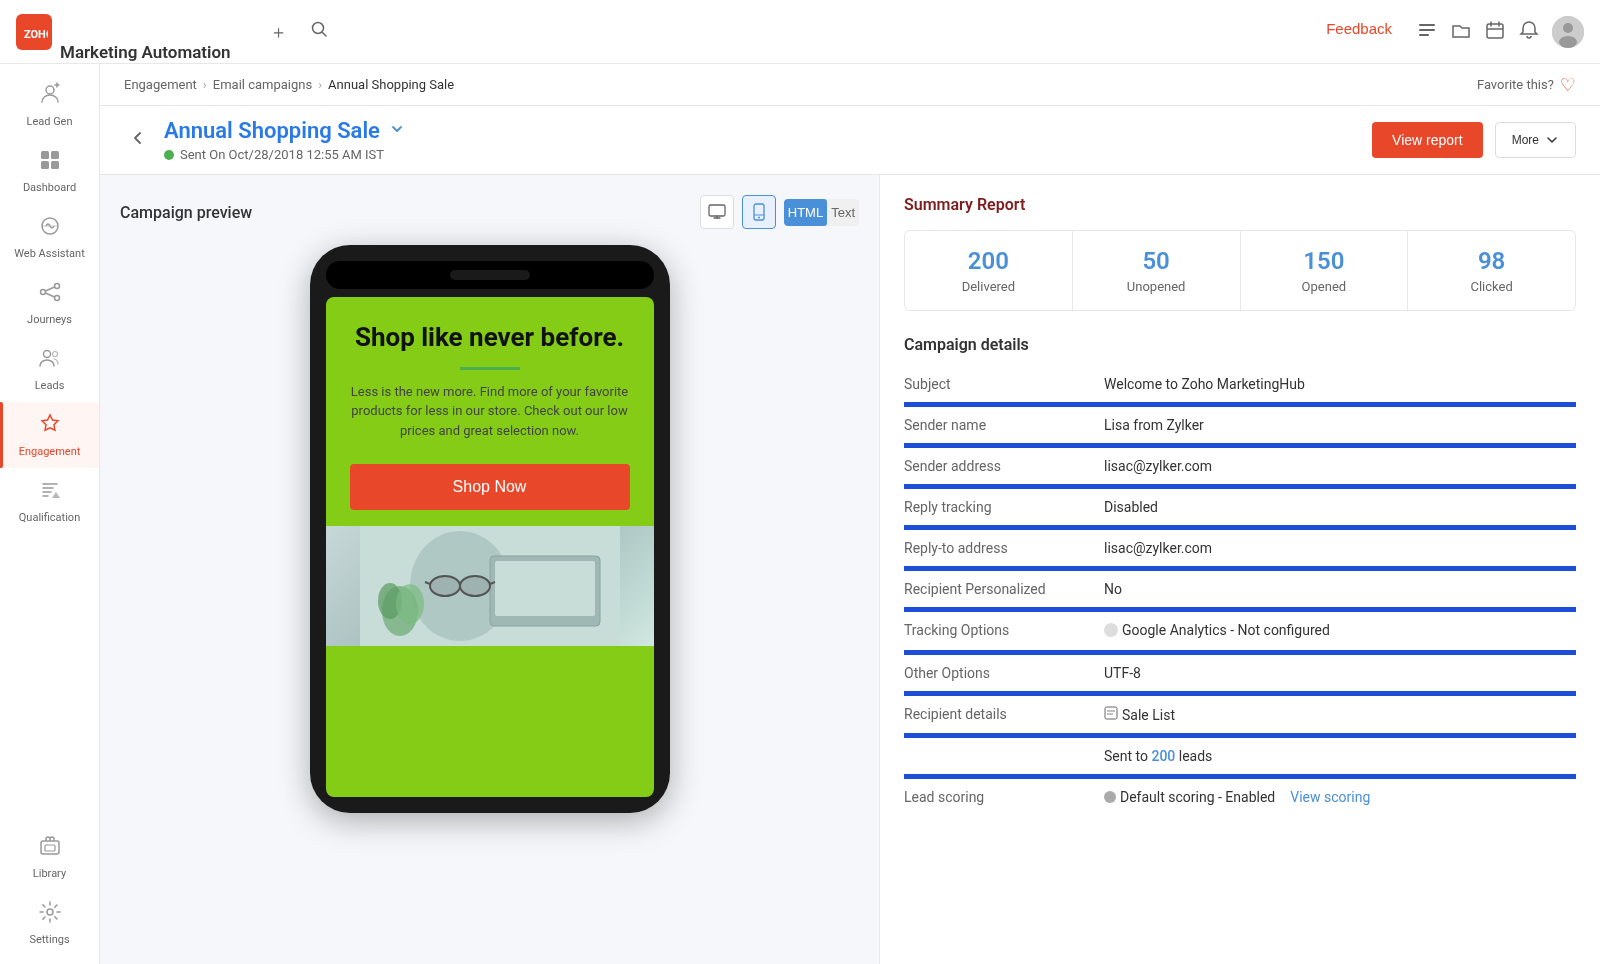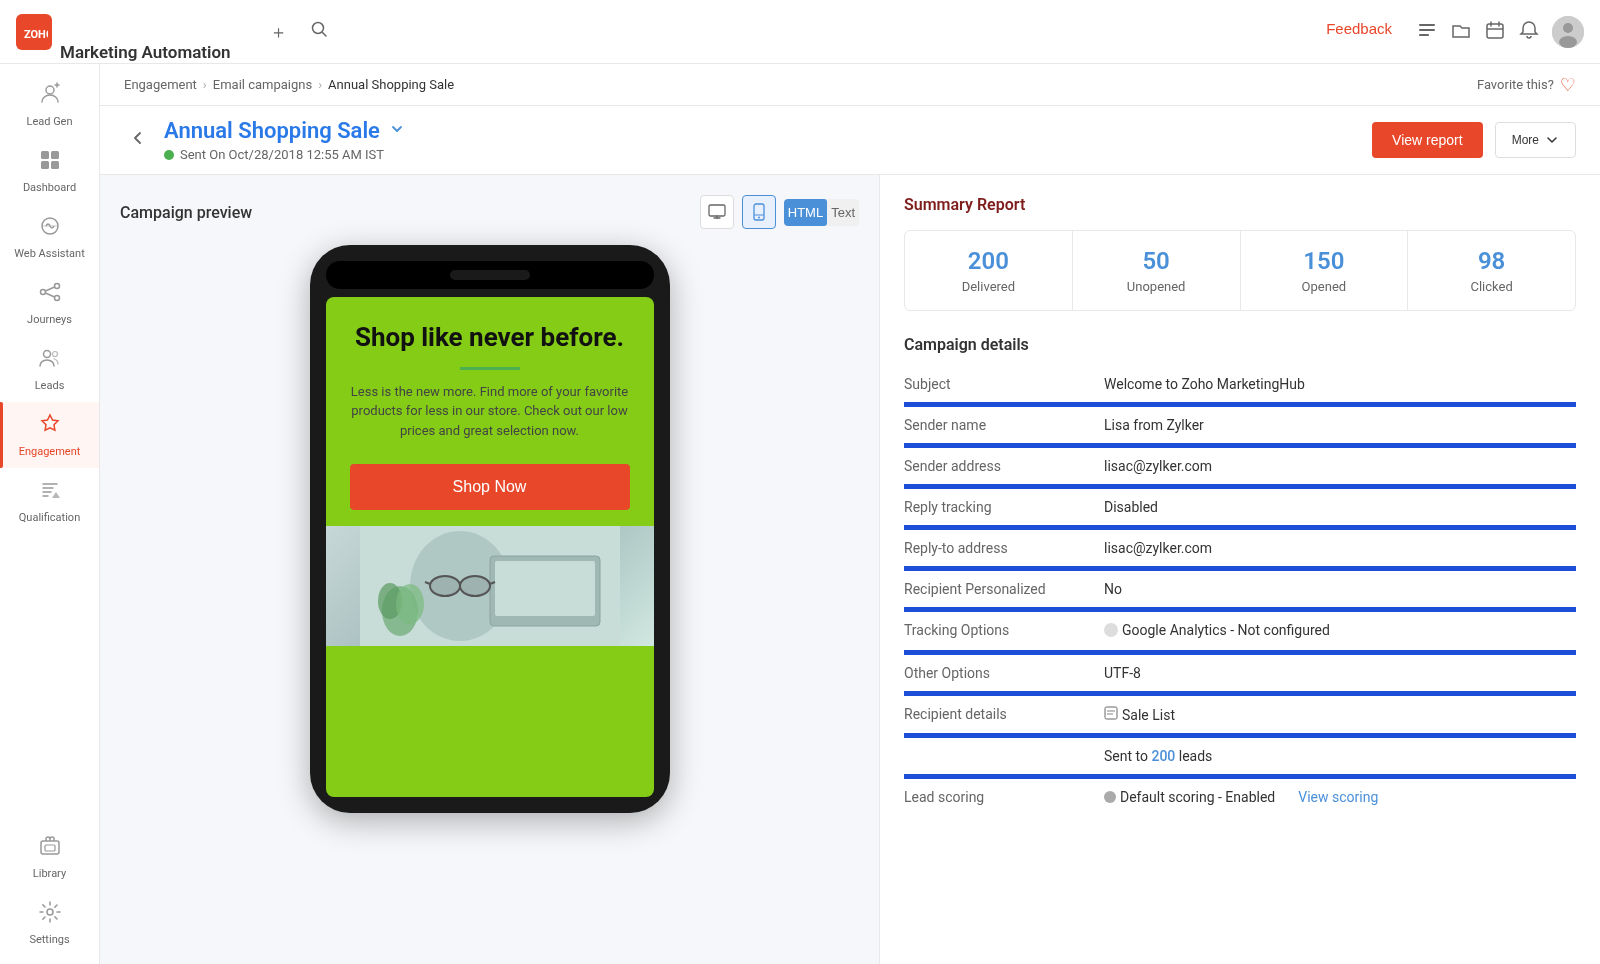--- a/index.html
+++ b/index.html
@@ -678,21 +678,21 @@
             <span class="detail-value">
               Sent to <span style="color:#4a90d9;font-weight:500;cursor:pointer;">200</span> leads
             </span>
           </div>
           <div class="detail-row">
             <span class="detail-key">Lead scoring</span>
             <span class="detail-value">
               <span style="display:inline-flex;align-items:center;gap:4px;">
                 <span style="width:12px;height:12px;border-radius:50%;background:#aaa;display:inline-block;"></span>
                 Default scoring - Enabled
-                <span style="color:#4a90d9;cursor:pointer;margin-left:19px;">View scoring</span>
+                <span style="color:#4a90d9;cursor:pointer;margin-left:11px;">View scoring</span>
               </span>
             </span>
           </div>
         </div>
       </div>
 
     </div>
   </div>
 </div>
 

